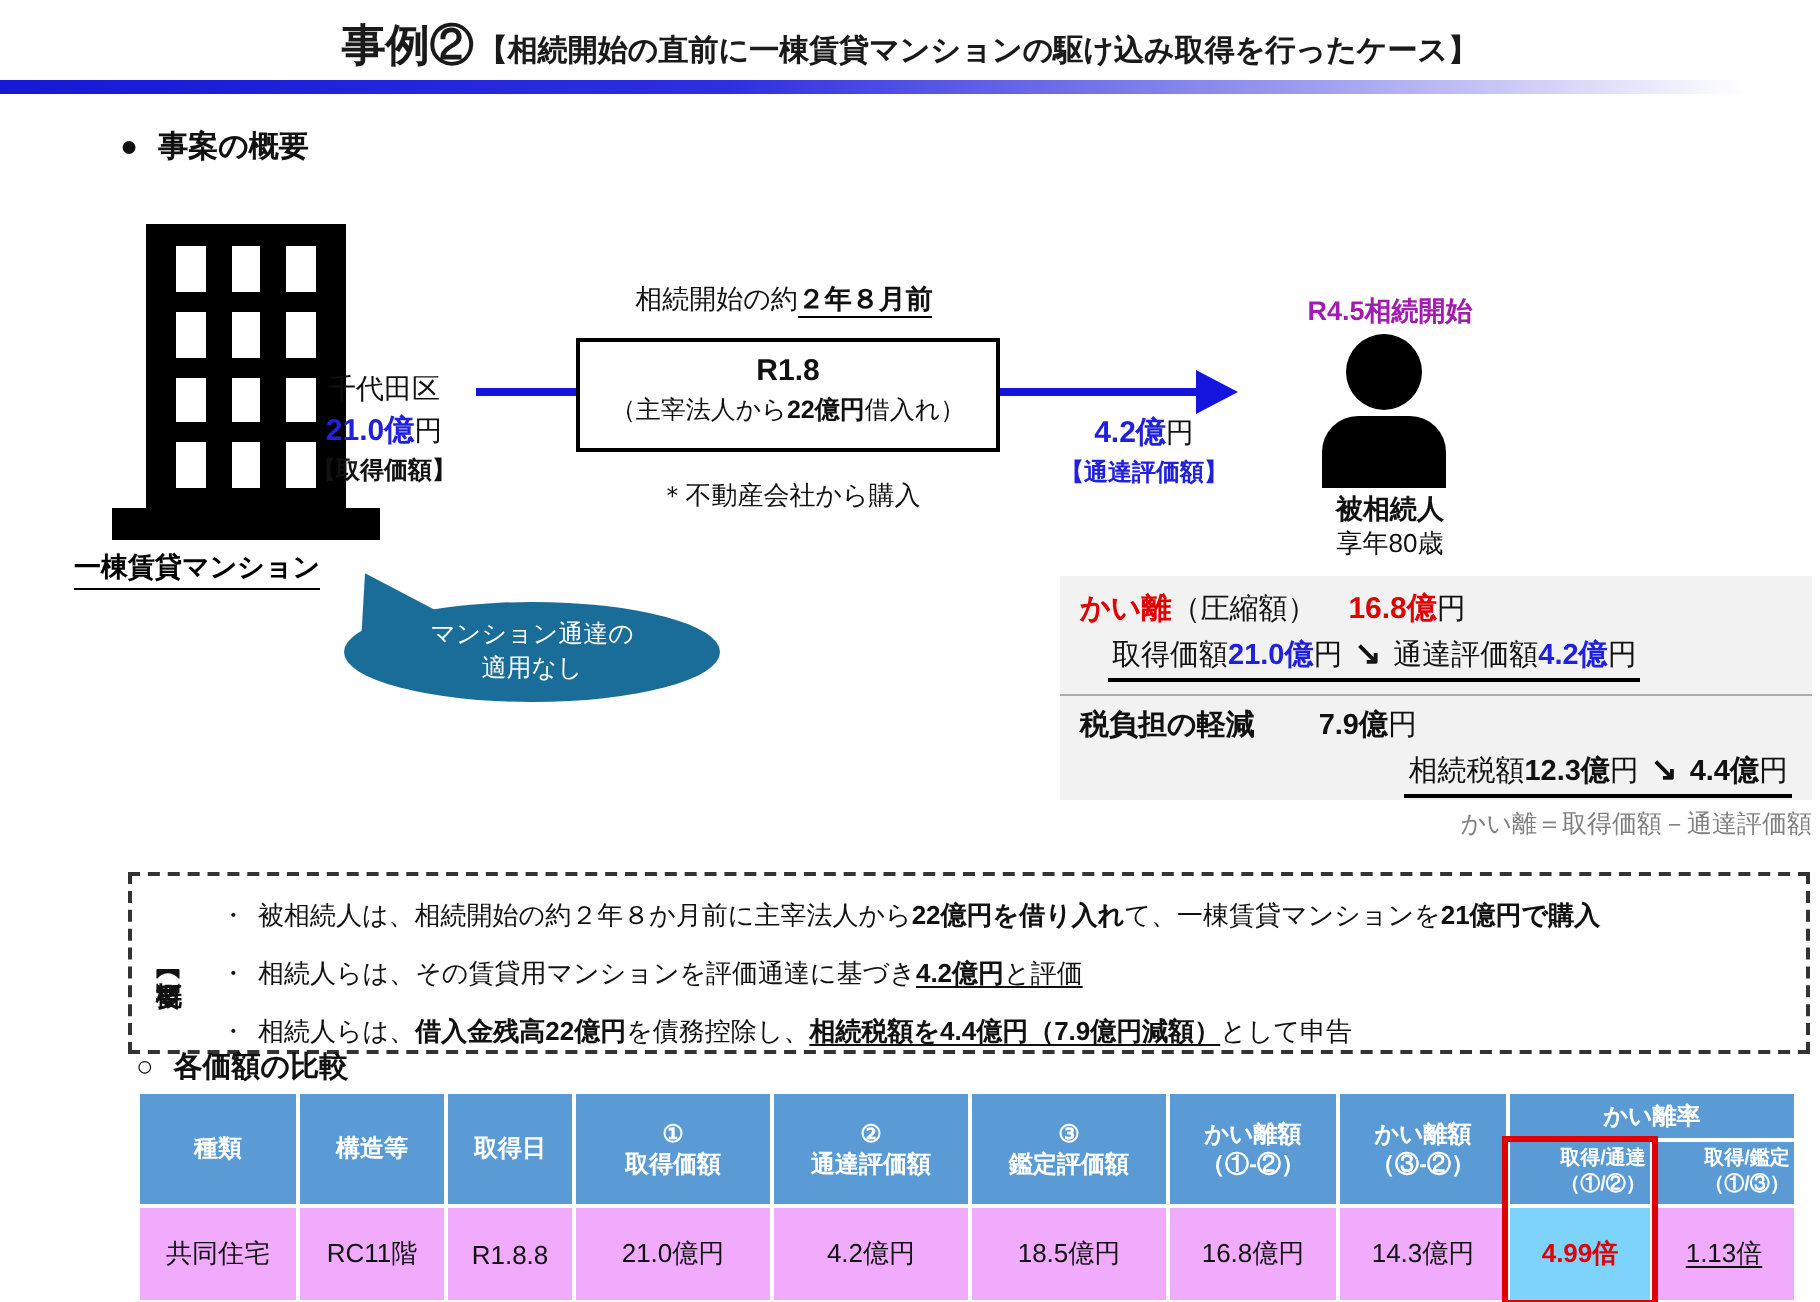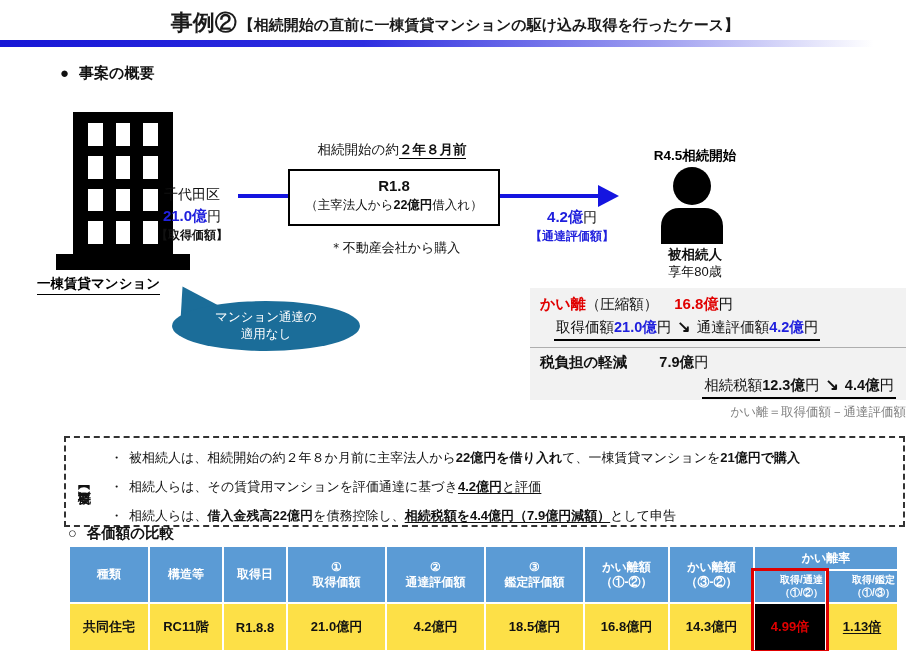--- a/index.html
+++ b/index.html
@@ -46,21 +46,21 @@
 
   .loan-box { left:288px; top:169px; width:212px; height:57px; background:#fff; border:2px solid #000;
     z-index:2; text-align:center; padding-top:6px; }
   .loan-date { font-size:15px; font-weight:bold; color:#111; }
   .loan-sub { font-size:12.5px; margin-top:3px; color:#111; white-space:nowrap; }
   .bold { font-weight:bold; }
   .loan-note { left:295px; top:239px; width:200px; text-align:center; font-size:13px; color:#111; white-space:nowrap; }
 
   .notice-block { left:513px; top:206px; width:118px; text-align:center; line-height:1.4; white-space:nowrap; }
 
-  .inherit-start { left:625px; top:147px; width:140px; text-align:center; font-size:13.5px; font-weight:bold; color:#000000; }
+  .inherit-start { left:625px; top:147px; width:140px; text-align:center; font-size:13.5px; font-weight:bold; color:#a21caf; }
   .person { left:661px; top:167px; width:62px; height:77px; }
   .p-head { width:38px; height:38px; border-radius:50%; background:#000; margin:0 auto; }
   .p-body { margin-top:3px; width:62px; height:36px; background:#000; border-radius:18px 18px 0 0; }
   .decedent { left:625px; top:246px; width:140px; text-align:center; font-size:13.5px; font-weight:bold; color:#111; }
   .decedent-age { left:625px; top:263px; width:140px; text-align:center; font-size:13px; color:#111; }
 
   
   .balloon { left:172px; top:301px; width:188px; height:50px; background:#1b6d99; border-radius:50%;
     color:#fff; display:flex; flex-direction:column; justify-content:center; text-align:center;
     font-size:12.5px; line-height:1.35; z-index:2; }
@@ -96,22 +96,22 @@
 
   
   .cmp-table { left:70px; top:547px; width:827px; display:grid;
     grid-template-columns:78px 72px 62px 97px 97px 97px 83px 83px 70px 70px;
     grid-template-rows:22px 31px 46px; gap:2px; background:#fff; }
   .th { background:#5b9bd5; color:#fff; display:flex; flex-direction:column; align-items:center;
     justify-content:center; font-size:12px; font-weight:bold; line-height:1.2; text-align:center; }
   .span2 { grid-row:1/3; }
   .group { grid-column:9/11; grid-row:1; }
   .sub { font-size:10px; line-height:1.25;padding-left:23px; }
-  .td { background:#fde047; display:flex; align-items:center; justify-content:center; font-size:13px; color:#111;font-weight:bold; }
-  .td-ratio12 { color:#e00000; font-weight:bold; background:#000000; }
+  .td { background:#f0abfc; display:flex; align-items:center; justify-content:center; font-size:13px; color:#111; }
+  .td-ratio12 { color:#e00000; font-weight:bold; background:#7dd3fc; }
   .td-ratio13 span { text-decoration:underline; text-underline-offset:2px; }
   .red-box { left:751px; top:568px; width:78px; height:85px; border:3px solid #e00000; z-index:3; pointer-events:none; }
 </style>
 </head>
 <body>
 
 <div id="canvas">
 
   <div class="abs title-row">
     <span class="title-case">事例②</span>

